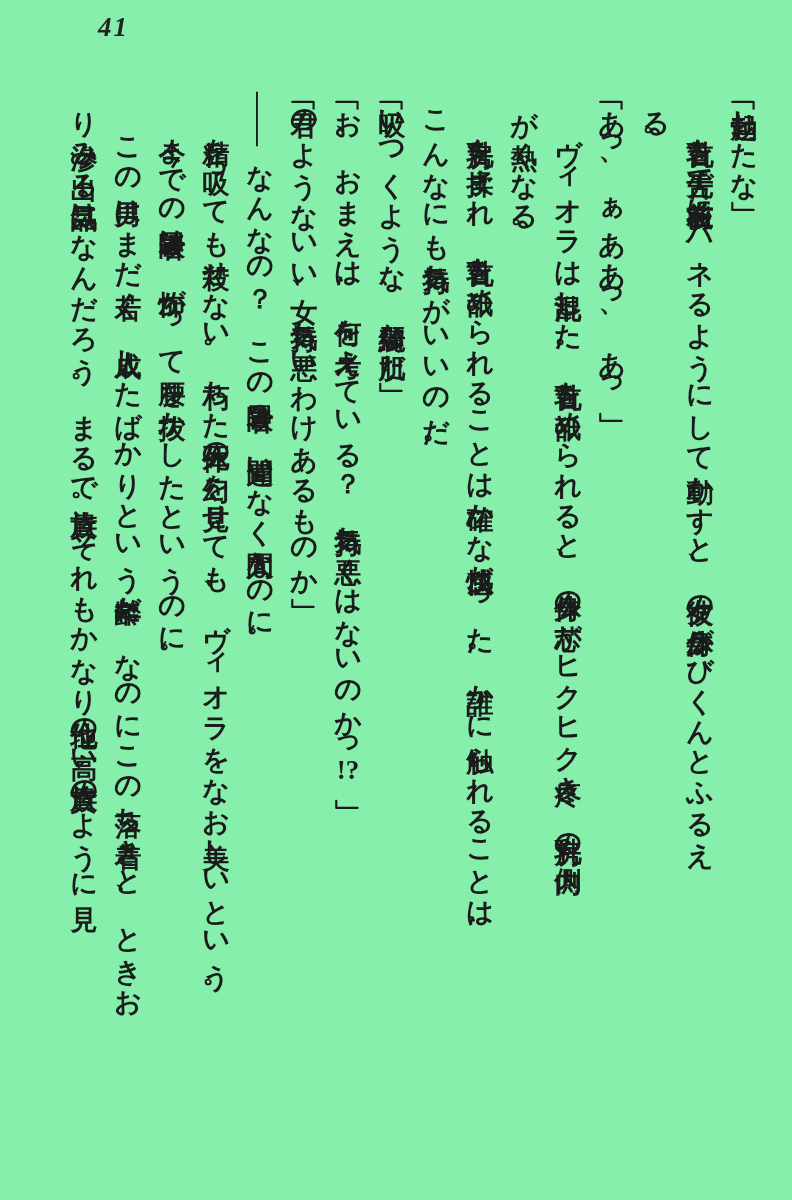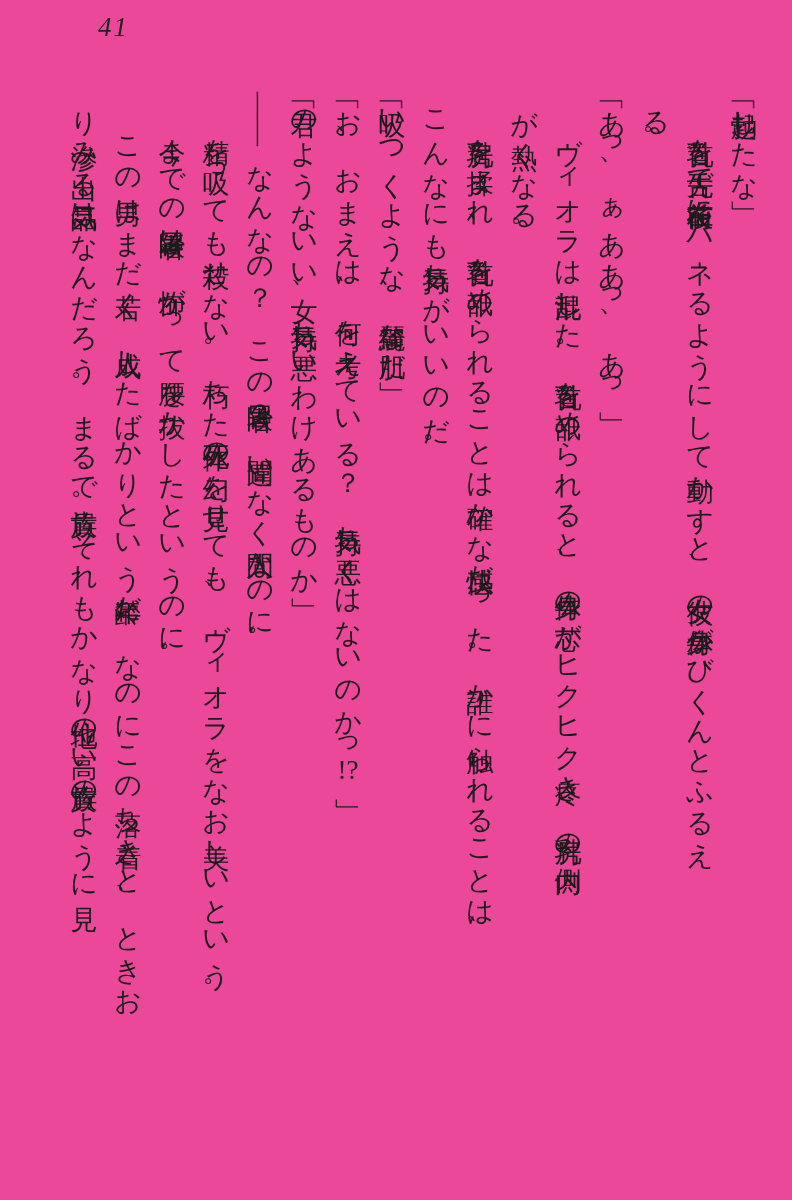--- a/index.html
+++ b/index.html
@@ -10,21 +10,22 @@
     width: 792px;
     height: 1200px;
     background: #ffffff;
     position: relative;
     overflow: hidden;
     font-family: "Liberation Serif", "DejaVu Serif", serif;
   }
   .page {
     position: absolute;
     inset: 0;
-    background: #ec4899;
+    background: #86efac;
+    font-weight: bold;
   }
   .page-number {
     position: absolute;
     top: 12px;
     left: 98px;
     font-size: 27px;
     font-style: italic;
     color: #222222;
     letter-spacing: 2px;
   }

